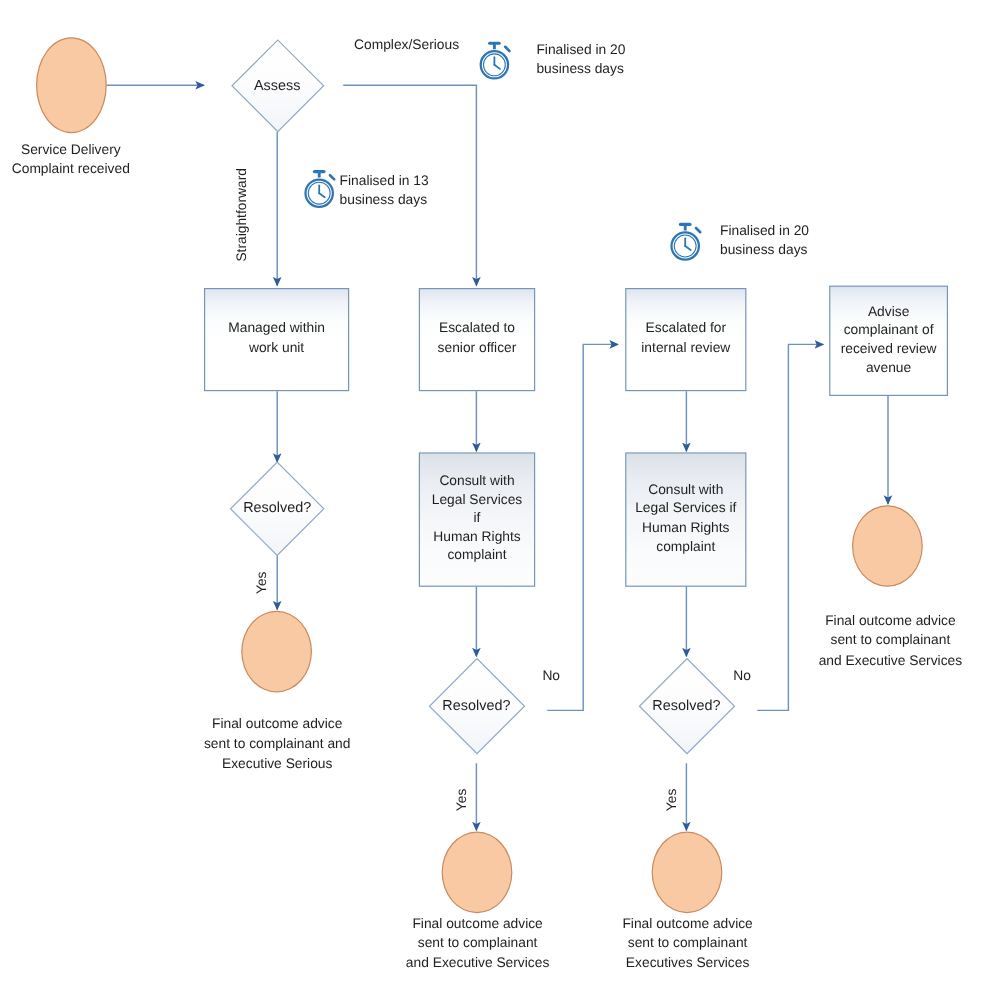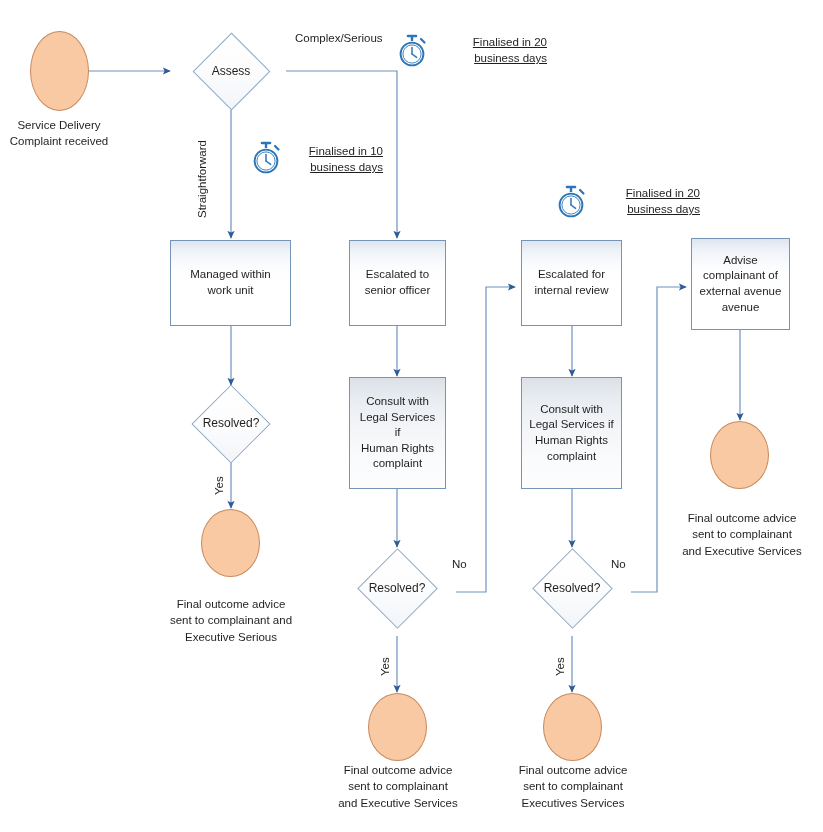--- a/index.html
+++ b/index.html
@@ -87,22 +87,21 @@
   }
   .edge-label.vertical {
     transform: rotate(-90deg);
     transform-origin: left top;
   }
   .timer-text {
     position: absolute;
     font-size: 11.5px;
     line-height: 1.42;
     color: #1f1f1f;
-    text-align: right;
-    text-decoration: underline;
+    text-align: left;
   }
   .timer-icon {
     position: absolute;
   }
 </style>
 </head>
 <body>
 
 <div id="canvas">
 
@@ -182,21 +181,21 @@
         <line x1="17" y1="3" x2="17" y2="8" stroke-width="2.4"></line>
         <line x1="26" y1="6" x2="29.5" y2="9.5" stroke-linecap="round" stroke-width="2.2"></line>
         <circle cx="17" cy="21" r="11.4"></circle>
         <circle cx="17" cy="21" r="9.1" stroke-width="0.9"></circle>
         <path d="M17 21 L17 14.6" stroke-linecap="round" stroke-width="1.5"></path>
         <path d="M17 21 L21.6 24.4" stroke-linecap="round" stroke-width="1.5"></path>
       </g>
     </svg>
   </div>
   <div class="timer-text" style="left:283px; top:143px; width:100px;">
-    <div>Finalised in 10</div>
+    <div>Finalised in 13</div>
     <div>business days</div>
   </div>
 
   <div class="timer-icon" style="left:554px; top:184px; width:34px; height:36px;">
     <svg width="34" height="36" viewBox="0 0 34 36" xmlns="http://www.w3.org/2000/svg">
       <g stroke="#2E75B6" fill="none" stroke-width="1.9">
         <line x1="13" y1="3" x2="21" y2="3" stroke-linecap="round" stroke-width="2.6"></line>
         <line x1="17" y1="3" x2="17" y2="8" stroke-width="2.4"></line>
         <line x1="26" y1="6" x2="29.5" y2="9.5" stroke-linecap="round" stroke-width="2.2"></line>
         <circle cx="17" cy="21" r="11.4"></circle>
@@ -229,21 +228,21 @@
     <div class="txt">
       <div>Escalated for</div>
       <div>internal review</div>
     </div>
   </div>
 
   <div class="node process" style="left:691px; top:238px; width:99px; height:92px;justify-content:center;">
     <div class="txt">
       <div>Advise</div>
       <div>complainant of</div>
-      <div>external avenue</div>
+      <div>received review</div>
       <div>avenue</div>
     </div>
   </div>
 
   <div class="node process shaded" style="left:349px; top:377px; width:97px; height:112px;">
     <div class="txt">
       <div>Consult with</div>
       <div>Legal Services if</div>
       <div>Human Rights</div>
       <div>complaint</div>

